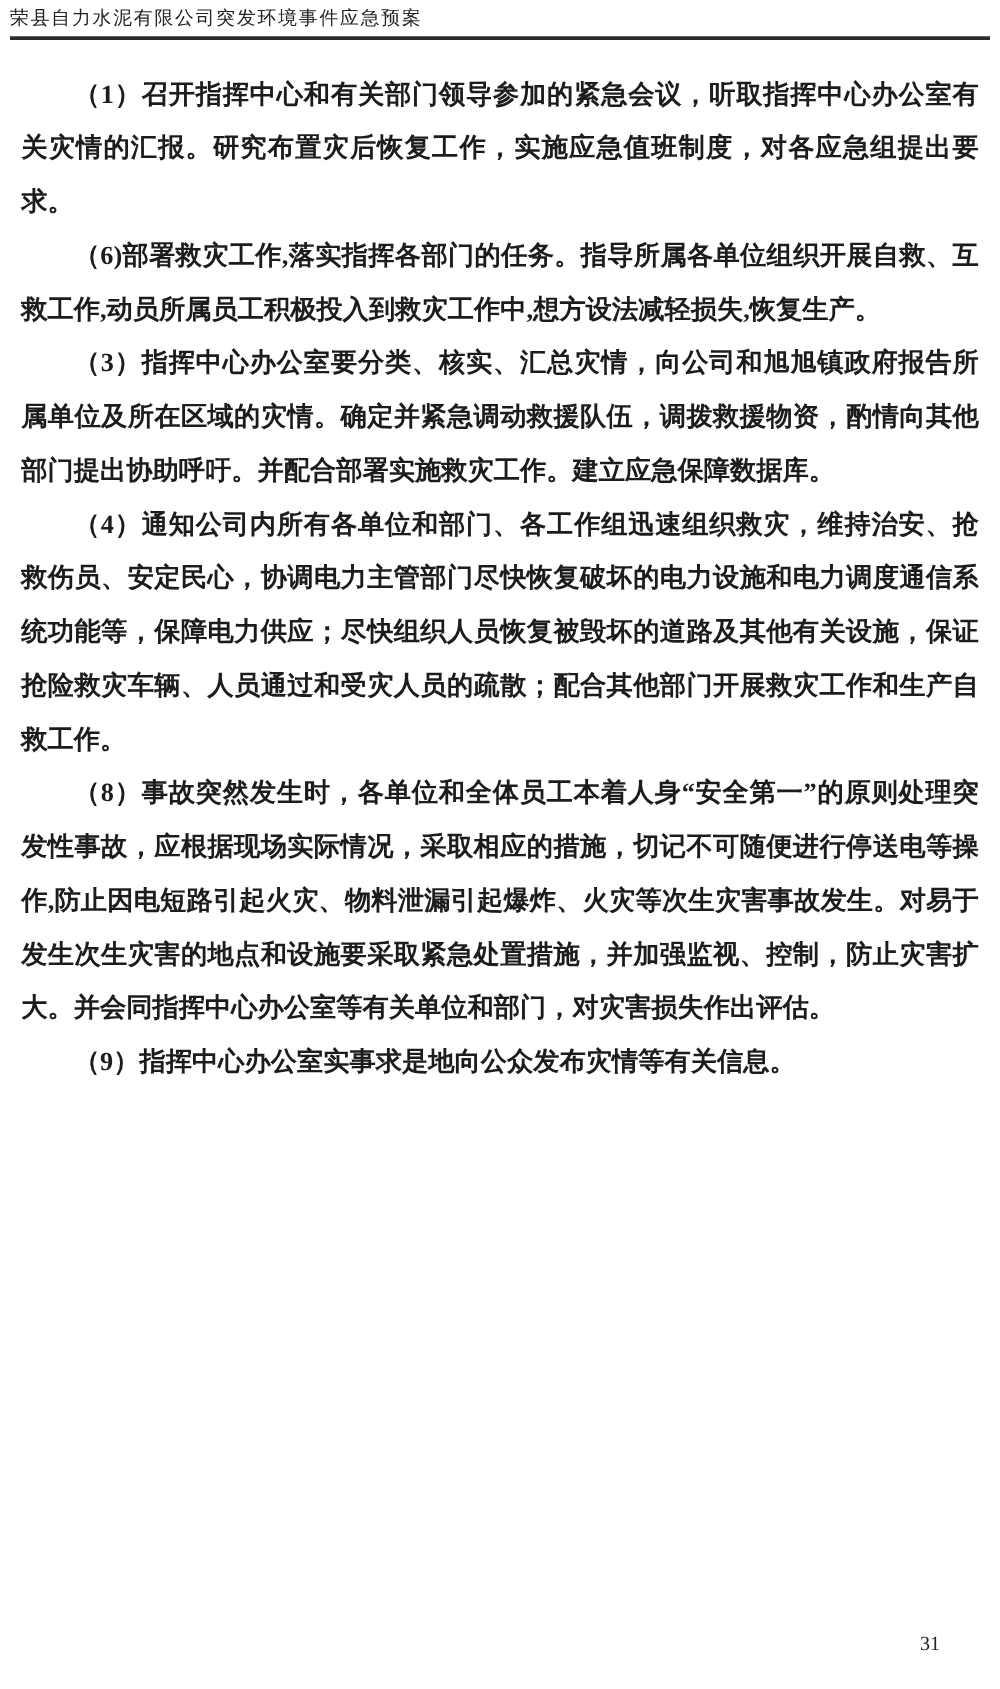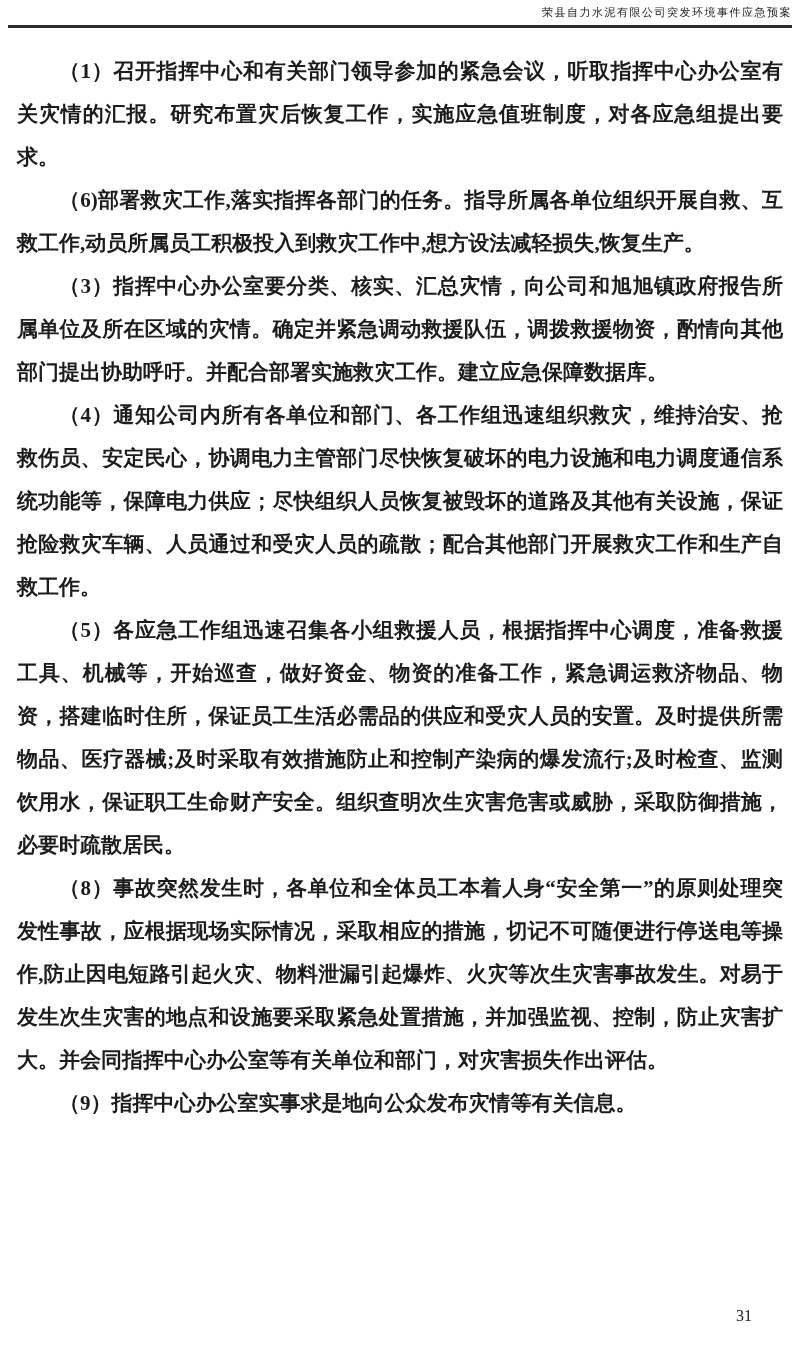--- a/index.html
+++ b/index.html
@@ -16,22 +16,22 @@
     color: #1e1e1e;
     overflow: hidden;
     box-sizing: border-box;
   }
   .doc-header {
     padding-top: 5px;
     margin: 0 8px;
     border-bottom: 3px solid #2b2b2b;
   }
   .doc-header .title {
-    text-align: right;
-    font-size: 11px;
+    text-align: left;
+    font-size: 15px;
     letter-spacing: 1.5px;
     color: #222222;
     padding-bottom: 5px;
     white-space: nowrap;
   }
   .doc-body {
     margin: 22px 17px 0 17px;
     font-size: 21px;
     line-height: 43px;
     text-align: justify;
@@ -60,20 +60,19 @@
 
   <div class="doc-header">
     <div class="title">荣县自力水泥有限公司突发环境事件应急预案</div>
   </div>
 
   <div class="doc-body">
     <p>（1）召开指挥中心和有关部门领导参加的紧急会议，听取指挥中心办公室有关灾情的汇报。研究布置灾后恢复工作，实施应急值班制度，对各应急组提出要求。</p>
     <p>（6)部署救灾工作,落实指挥各部门的任务。指导所属各单位组织开展自救、互救工作,动员所属员工积极投入到救灾工作中,想方设法减轻损失,恢复生产。</p>
     <p>（3）指挥中心办公室要分类、核实、汇总灾情，向公司和旭旭镇政府报告所属单位及所在区域的灾情。确定并紧急调动救援队伍，调拨救援物资，酌情向其他部门提出协助呼吁。并配合部署实施救灾工作。建立应急保障数据库。</p>
     <p>（4）通知公司内所有各单位和部门、各工作组迅速组织救灾，维持治安、抢救伤员、安定民心，协调电力主管部门尽快恢复破坏的电力设施和电力调度通信系统功能等，保障电力供应；尽快组织人员恢复被毁坏的道路及其他有关设施，保证抢险救灾车辆、人员通过和受灾人员的疏散；配合其他部门开展救灾工作和生产自救工作。</p>
-    <p>（5）各应急工作组迅速召集各小组救援人员，根据指挥中心调度，准备救援工具、机械等，开始巡查，做好资金、物资的准备工作，紧急调运救济物品、物资，搭建临时住所，保证员工生活必需品的供应和受灾人员的安置。及时提供所需物品、医疗器械;及时采取有效措施防止和控制产染病的爆发流行;及时检查、监测饮用水，保证职工生命财产安全。组织查明次生灾害危害或威胁，采取防御措施，必要时疏散居民。</p>
     <p>（8）事故突然发生时，各单位和全体员工本着人身“安全第一”的原则处理突发性事故，应根据现场实际情况，采取相应的措施，切记不可随便进行停送电等操作,防止因电短路引起火灾、物料泄漏引起爆炸、火灾等次生灾害事故发生。对易于发生次生灾害的地点和设施要采取紧急处置措施，并加强监视、控制，防止灾害扩大。并会同指挥中心办公室等有关单位和部门，对灾害损失作出评估。</p>
     <p>（9）指挥中心办公室实事求是地向公众发布灾情等有关信息。</p>
   </div>
 
   <div class="page-number">31</div>
 
 </div>
 
 </body></html>

